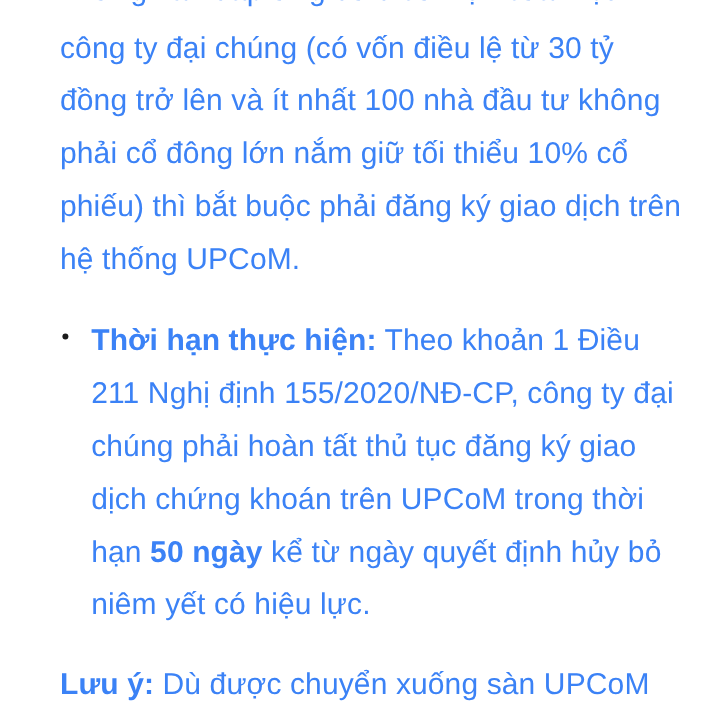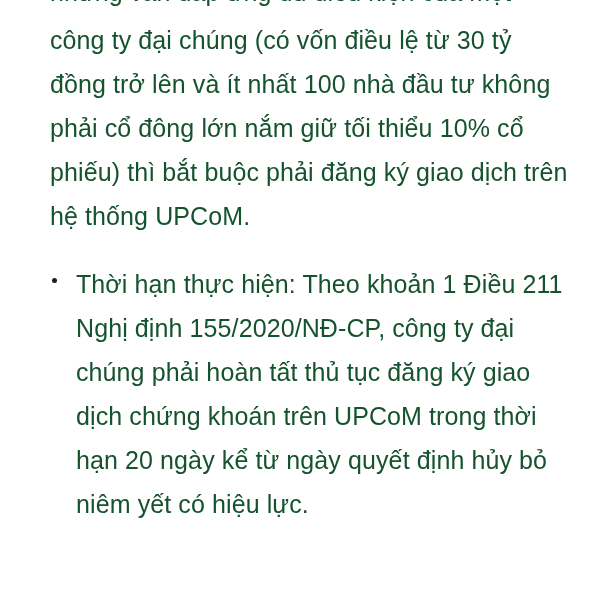--- a/index.html
+++ b/index.html
@@ -18,21 +18,21 @@
     position: relative;
     width: 600px;
     height: 600px;
     box-sizing: border-box;
     padding: 0 28px 0 50px;
   }
   .para {
     font-size: 25px;
     line-height: 44px;
     letter-spacing: 0.1px;
-    color: #14532d;
+    color: #3b82f6;
     font-weight: 400;
     margin: 0;
   }
   
   .clipped {
     position: absolute;
     top: -30px;
     left: 50px;
     right: 28px;
   }
@@ -44,21 +44,21 @@
   .bullet-dot {
     position: absolute;
     left: 2px;
     top: 16px;
     width: 5px;
     height: 5px;
     border-radius: 50%;
     background: #1c1c1c;
   }
   .b {
-    font-weight: 400;
+    font-weight: 700;
   }
   .note {
     margin: 0;
   }
   .section-1 {
     position: absolute;
     top: 18px;
     left: 50px;
     right: 28px;
   }
@@ -82,18 +82,21 @@
 
   <p class="para clipped">nhưng vẫn đáp ứng đủ điều kiện của một</p>
 
   <div class="section-1">
     <p class="para">công ty đại chúng (có vốn điều lệ từ 30 tỷ đồng trở lên và ít nhất 100 nhà đầu tư không phải cổ đông lớn nắm giữ tối thiểu 10% cổ phiếu) thì bắt buộc phải đăng ký giao dịch trên hệ thống UPCoM.</p>
   </div>
 
   <div class="section-2">
     <div class="bullet-block">
       <span class="bullet-dot"></span>
-      <p class="para"><span class="b">Thời hạn thực hiện:</span><span> Theo khoản 1 Điều 211 Nghị định 155/2020/NĐ-CP, công ty đại chúng phải hoàn tất thủ tục đăng ký giao dịch chứng khoán trên UPCoM trong thời hạn </span><span class="b">20 ngày</span><span> kể từ ngày quyết định hủy bỏ niêm yết có hiệu lực.</span></p>
+      <p class="para"><span class="b">Thời hạn thực hiện:</span><span> Theo khoản 1 Điều 211 Nghị định 155/2020/NĐ-CP, công ty đại chúng phải hoàn tất thủ tục đăng ký giao dịch chứng khoán trên UPCoM trong thời hạn </span><span class="b">50 ngày</span><span> kể từ ngày quyết định hủy bỏ niêm yết có hiệu lực.</span></p>
     </div>
   </div>
 
+  <div class="section-3">
+    <p class="para note"><span class="b">Lưu ý:</span><span> Dù được chuyển xuống sàn UPCoM</span></p>
+  </div>
 
 </div>
 
 </body></html>

